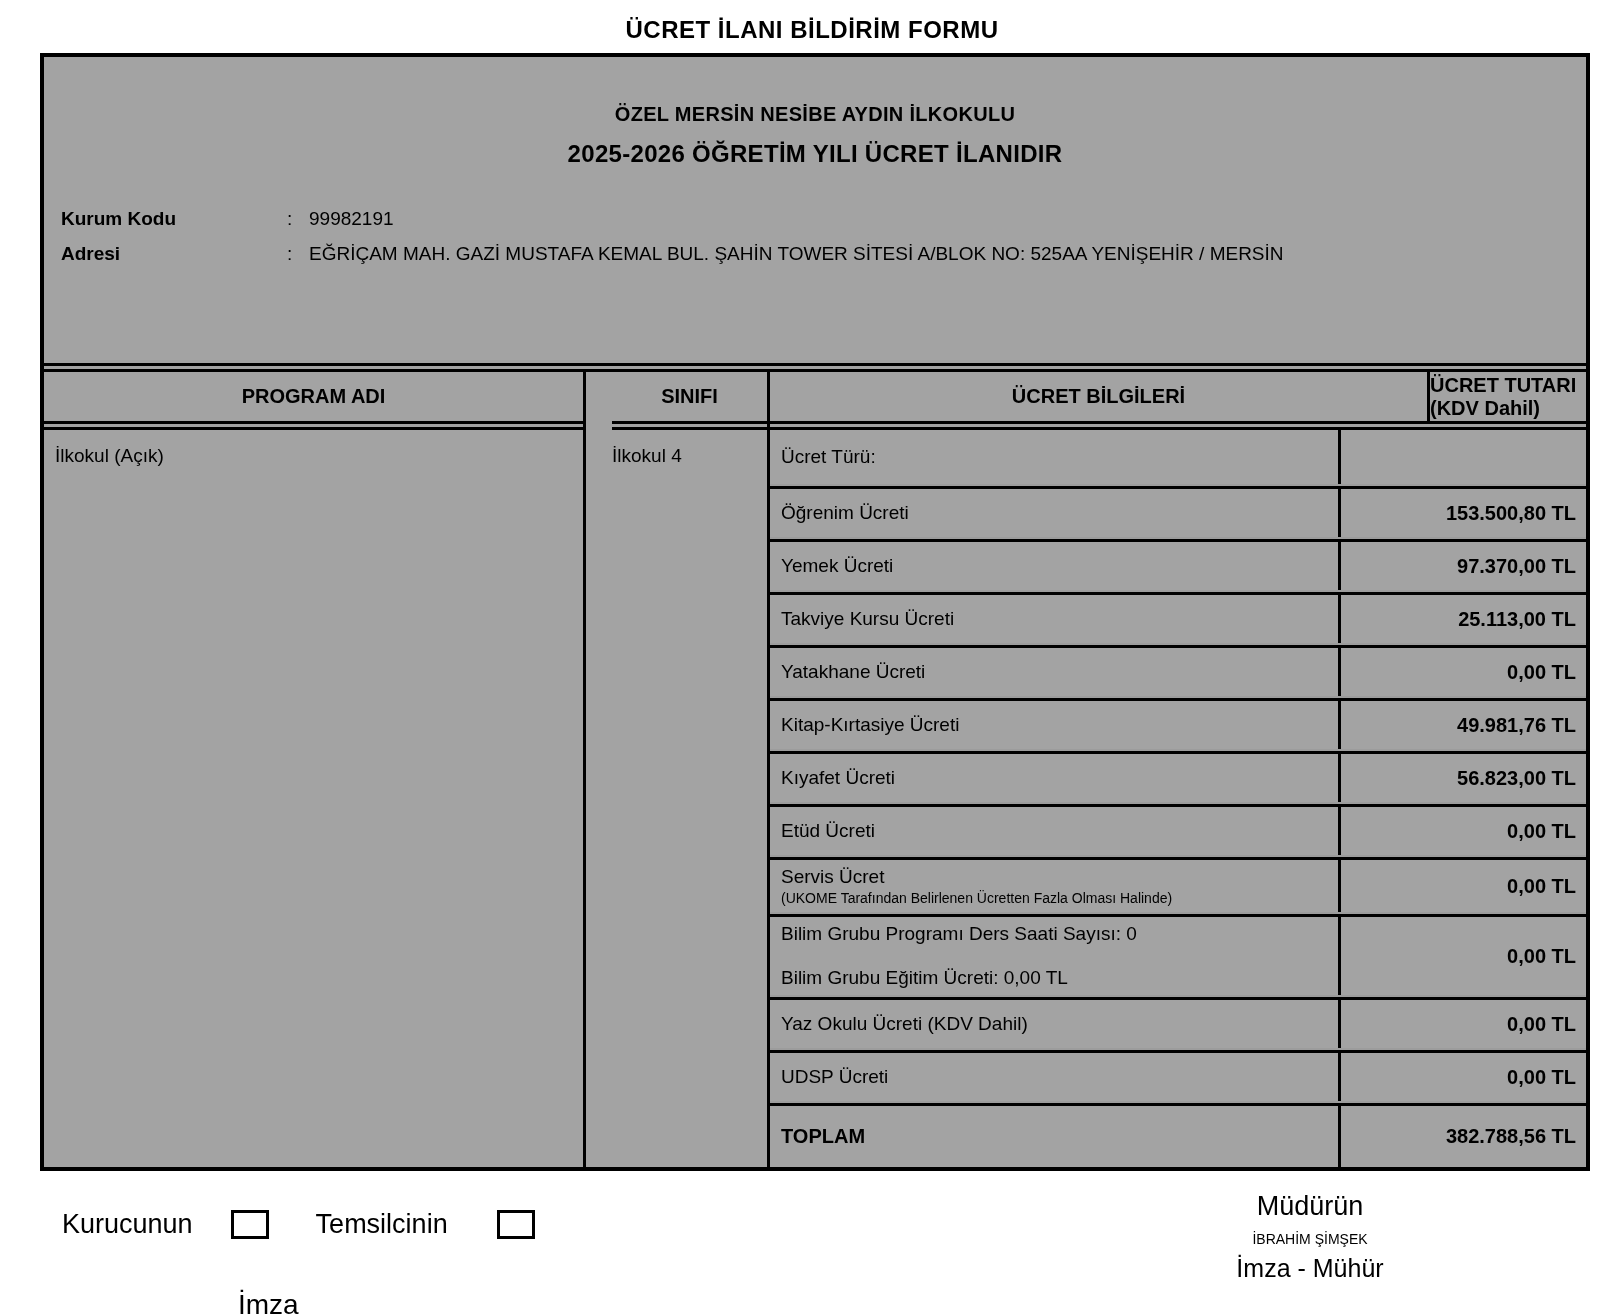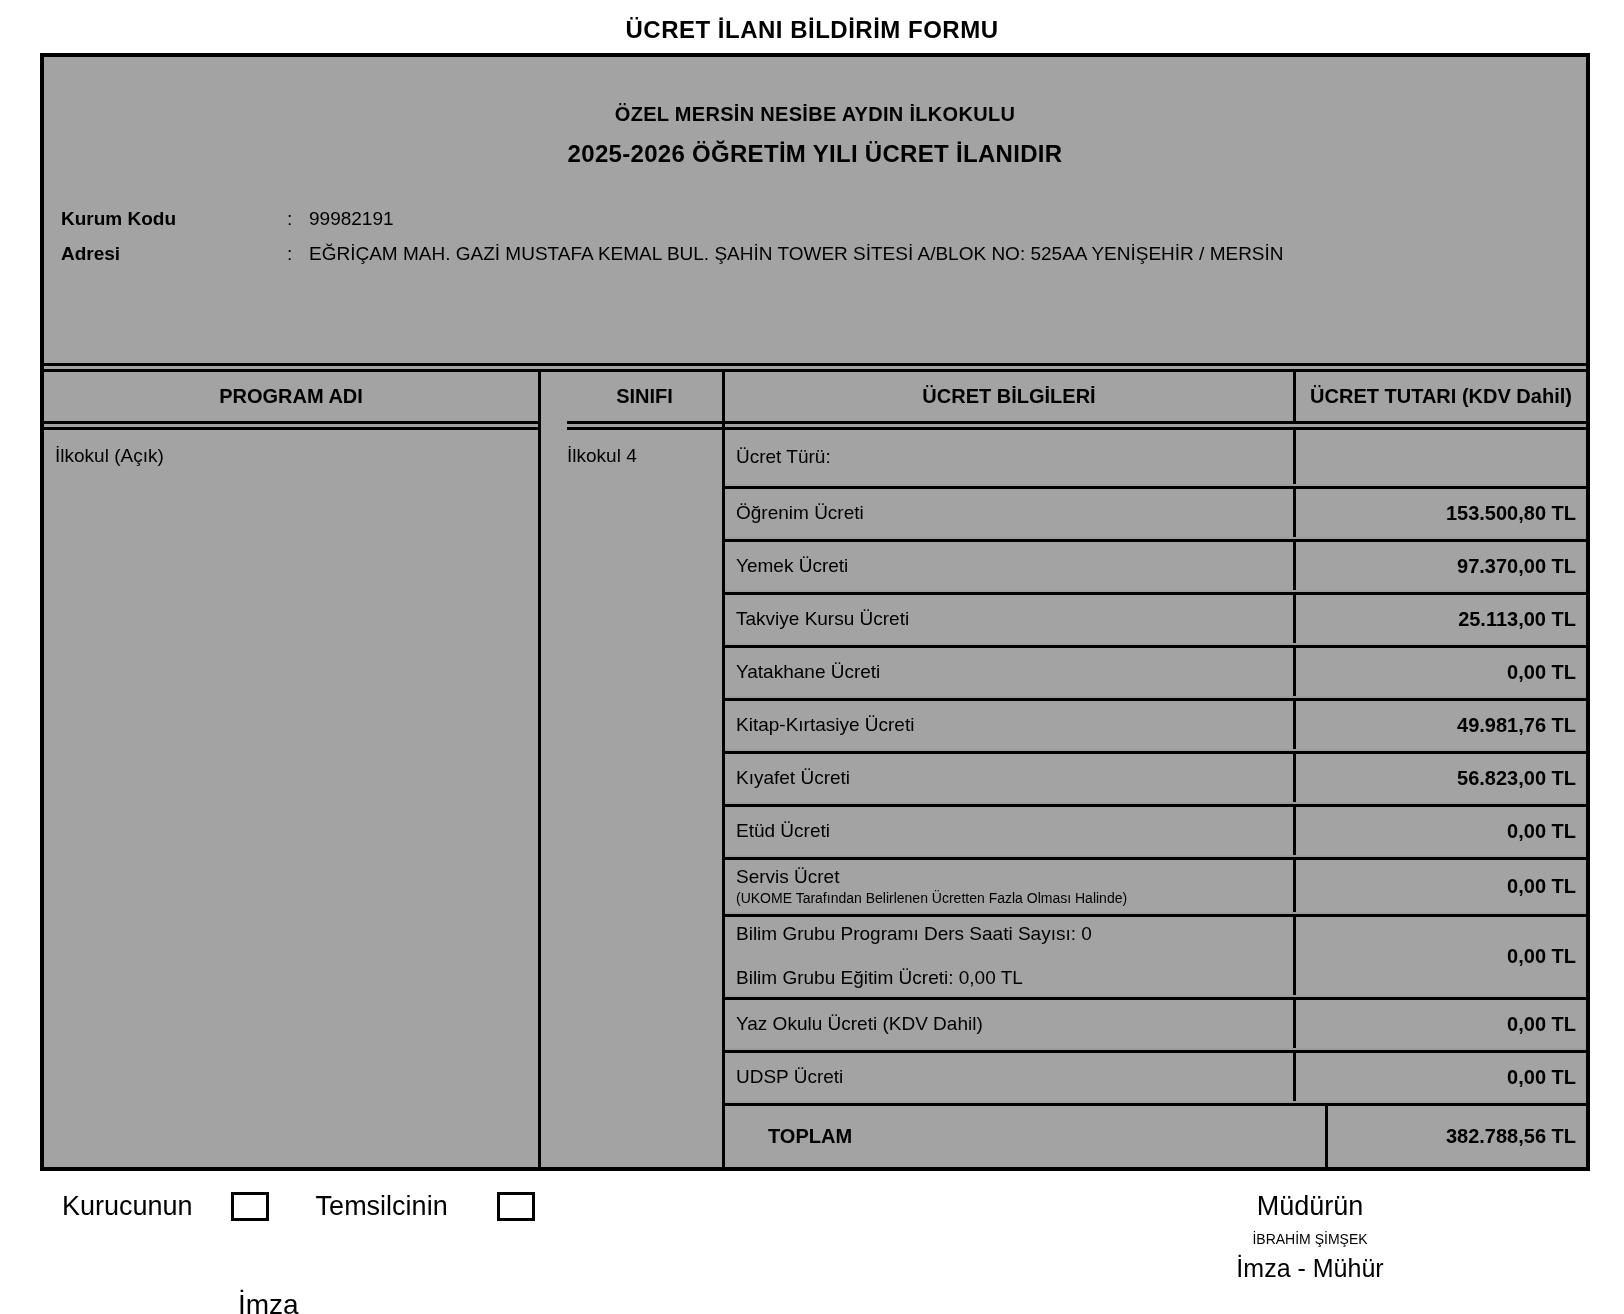--- a/index.html
+++ b/index.html
@@ -50,35 +50,35 @@
   .info-colon { width: 22px; }
   .info-value { flex: 1; white-space: nowrap; }
 
   .fee-table {
     display: flex;
     margin-top: 3px;
     border-top: 3px solid #000;
     align-items: stretch;
   }
   .col { display: flex; flex-direction: column; }
-  .col-program { width: 497px; border-right: 3px solid #000; }
+  .col-program { width: 542px; border-right: 3px solid #000; }
   .col-sinif   { width: 158px; border-right: 3px solid #000; margin-left: 26px; }
   .col-fees    { flex: 1; }
   .col-header {
     height: 58px;
     border-bottom: 9px double #000;
     display: flex;
     align-items: center;
     justify-content: center;
     font-weight: bold;
     font-size: 20px;
   }
   .col-fees .col-header-row { display: flex; height: 58px; border-bottom: 9px double #000; }
   .col-fees .hdr-bilgi {
-    width: 571px; border-right: 3px solid #000;
+    width: 660px; border-right: 3px solid #000;
     display: flex; align-items: center; justify-content: center;
     font-weight: bold; font-size: 20px;
   }
   .col-fees .hdr-tutar {
     flex: 1;
     display: flex; align-items: center; justify-content: center;
     font-weight: bold; font-size: 20px;
   }
   .col-body { flex: 1; font-size: 19px; }
   .program-value { padding: 15px 0 0 11px; }
@@ -110,33 +110,32 @@
     justify-content: flex-end;
     padding-right: 10px;
     font-weight: bold;
     font-size: 20px;
     white-space: nowrap;
   }
   .fee-row.total-row {
     border-top: 3px solid #000;
     border-bottom: none;
     min-height: 64px;
-    padding-left: 32px;
   }
   .total-label { font-weight: bold; font-size: 20px; }
 
   .footer-area {
     position: relative;
     margin-left: 40px;
     width: 1550px;
     height: 165px;
   }
   .founder-group {
     position: absolute;
-    left: 22px; top: 20px;
+    left: 22px; top: 38px;
     display: flex;
     align-items: center;
     font-size: 27px;
   }
   .checkbox {
     display: inline-block;
     width: 38px; height: 29px;
     border: 3px solid #000;
     background: #fff;
   }

